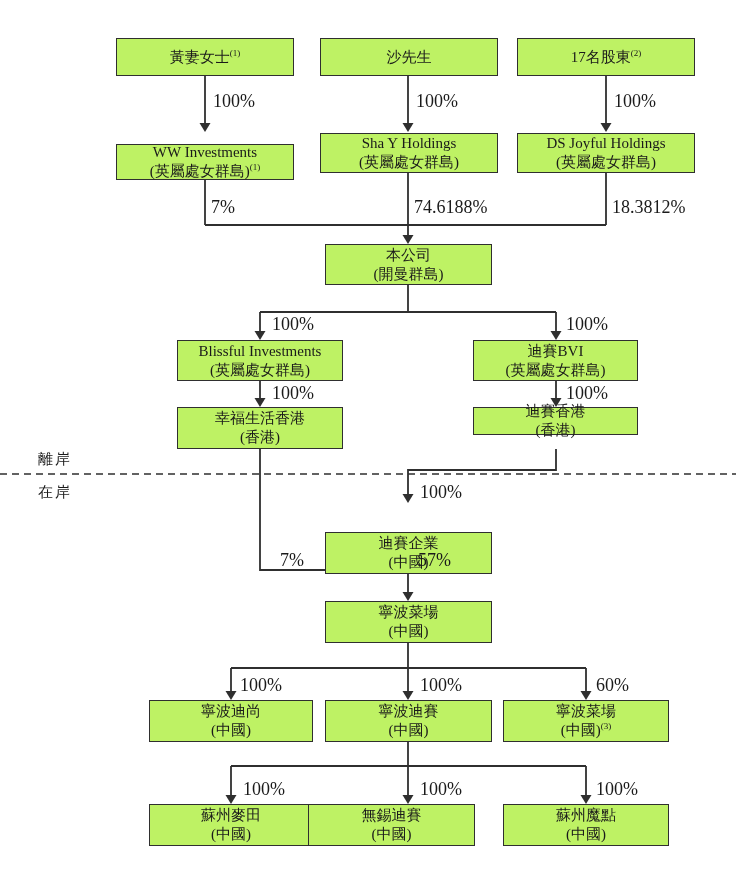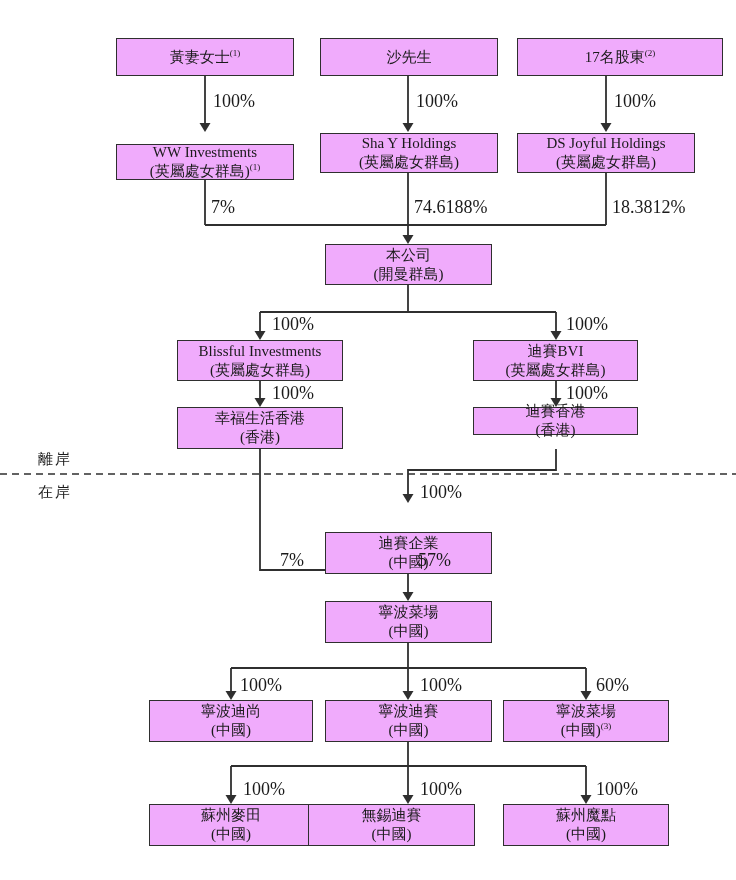--- a/index.html
+++ b/index.html
@@ -1,20 +1,20 @@
 <!DOCTYPE html>
 <html><head>
 <meta charset="utf-8">
 <style>
   html,body{margin:0;padding:0;background:#ffffff;}
   body{width:736px;height:880px;position:relative;overflow:hidden;
        font-family:"Liberation Serif","DejaVu Serif",serif;color:#1a1a1a;}
   #diagram{position:absolute;inset:0;width:736px;height:880px;}
   #connectors{position:absolute;left:0;top:0;}
-  .node{position:absolute;box-sizing:border-box;border:1.5px solid #2f2f2f;background:#f0abfc;
+  .node{position:absolute;box-sizing:border-box;border:1.5px solid #2f2f2f;background:#bef264;
         display:flex;flex-direction:column;align-items:center;justify-content:center;
         text-align:right;font-size:15px;line-height:19px;}
   .node sup{font-size:9px;line-height:0;vertical-align:super;}
   .pct{position:absolute;font-size:18px;line-height:14px;white-space:nowrap;}
   .region-label{position:absolute;font-size:15px;line-height:16px;letter-spacing:2px;text-align:right;}
 </style>
 </head>
 <body>
 
 <div id="diagram">
@@ -72,21 +72,21 @@
 
   <span class="region-label" style="left:38px;top:451px">離岸</span>
   <span class="region-label" style="left:38px;top:484px">在岸</span>
 
   <div class="node" style="left:116px;top:38px;width:178px;height:38px">
     <div><span>黃妻女士</span><sup>(1)</sup></div>
   </div>
   <div class="node" style="left:320px;top:38px;width:178px;height:38px">
     <div><span>沙先生</span></div>
   </div>
-  <div class="node" style="left:517px;top:38px;width:206px;height:38px">
+  <div class="node" style="left:517px;top:38px;width:178px;height:38px">
     <div><span>17名股東</span><sup>(2)</sup></div>
   </div>
 
   <div class="node" style="left:116px;top:144px;width:178px;height:36px">
     <div><span>WW Investments</span></div>
     <div><span>(英屬處女群島)</span><sup>(1)</sup></div>
   </div>
   <div class="node" style="left:320px;top:133px;width:178px;height:40px">
     <div><span>Sha Y Holdings</span></div>
     <div><span>(英屬處女群島)</span></div>

